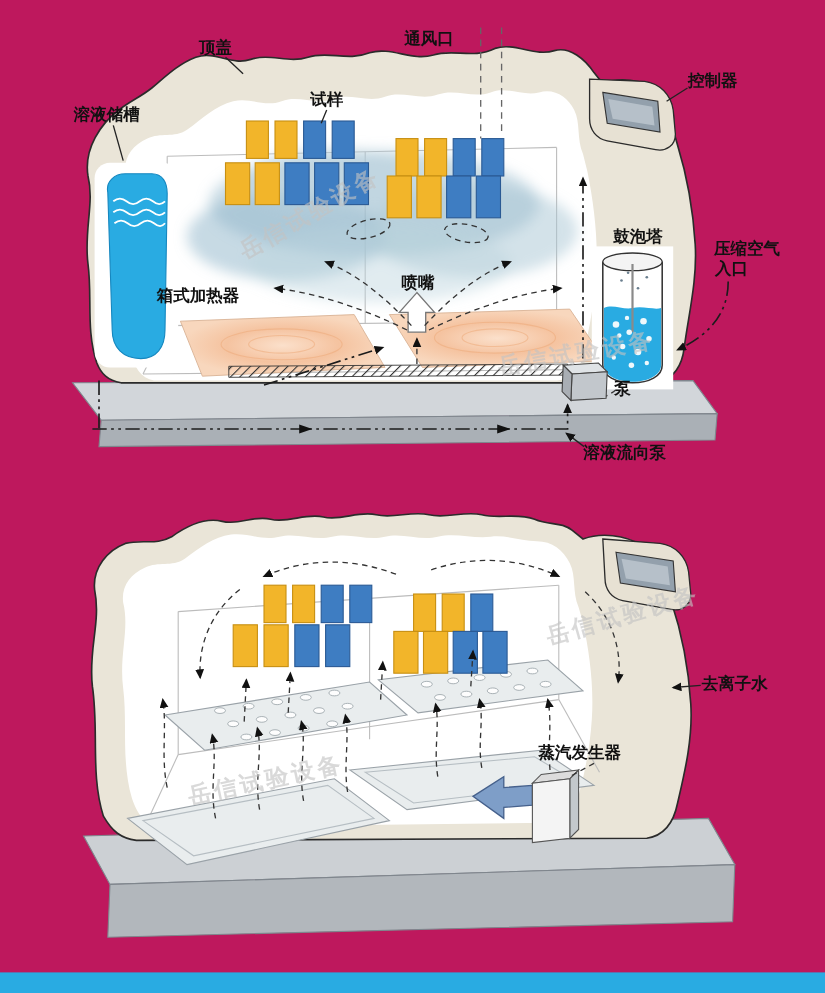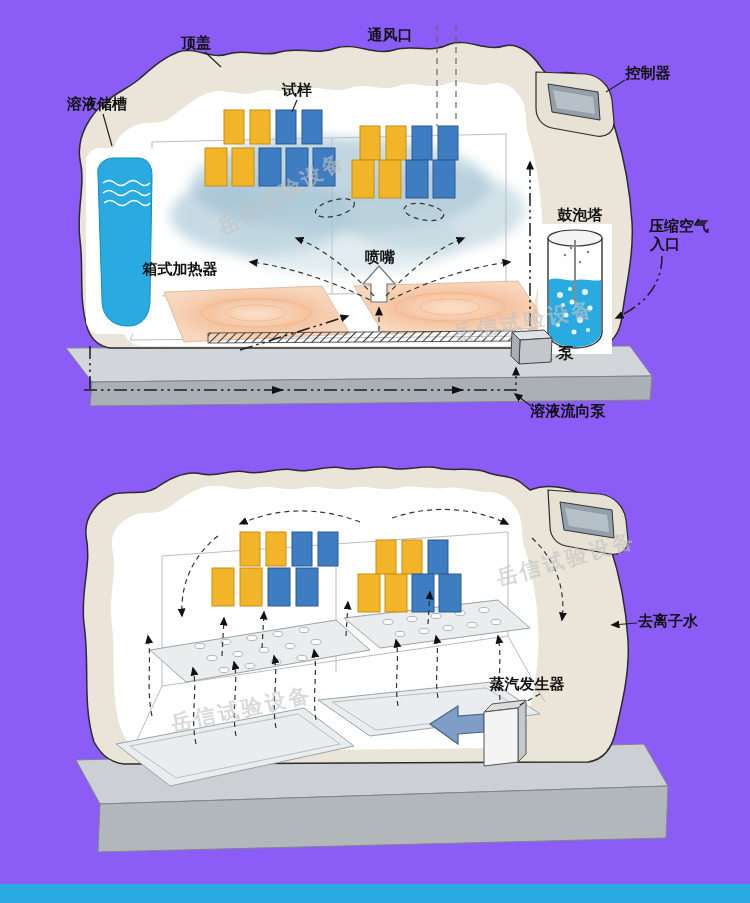--- a/index.html
+++ b/index.html
@@ -1,16 +1,16 @@
 <!DOCTYPE html>
 <html><head>
 <meta charset="utf-8">
 <style>
   html,body{margin:0;padding:0;background:#fff}
-  .stage{position:relative;width:750px;height:903px;background:#8b5cf6;overflow:hidden;
+  .stage{position:relative;width:750px;height:903px;background:#be185d;overflow:hidden;
          font-family:"Liberation Sans",sans-serif}
   .lbl{font-family:"Liberation Sans",sans-serif;font-size:15px;font-weight:700;fill:#111}
   .mid{text-anchor:middle}
   .wm{font-family:"Liberation Sans",sans-serif;font-size:21px;font-weight:700;
       fill:#c3c3c3;opacity:.62;letter-spacing:3px;text-anchor:middle}
   .sy{fill:#f2b52a;stroke:#c78f12;stroke-width:1}
   .sb{fill:#3e7dc2;stroke:#2a5a94;stroke-width:1}
   .iline{stroke:#bcbcbc;stroke-width:1;fill:none}
   .dash{stroke:#333;stroke-width:1.2;fill:none;stroke-dasharray:5 4}
   .dashg{stroke:#666;stroke-width:1.2;fill:none;stroke-dasharray:6 5}

